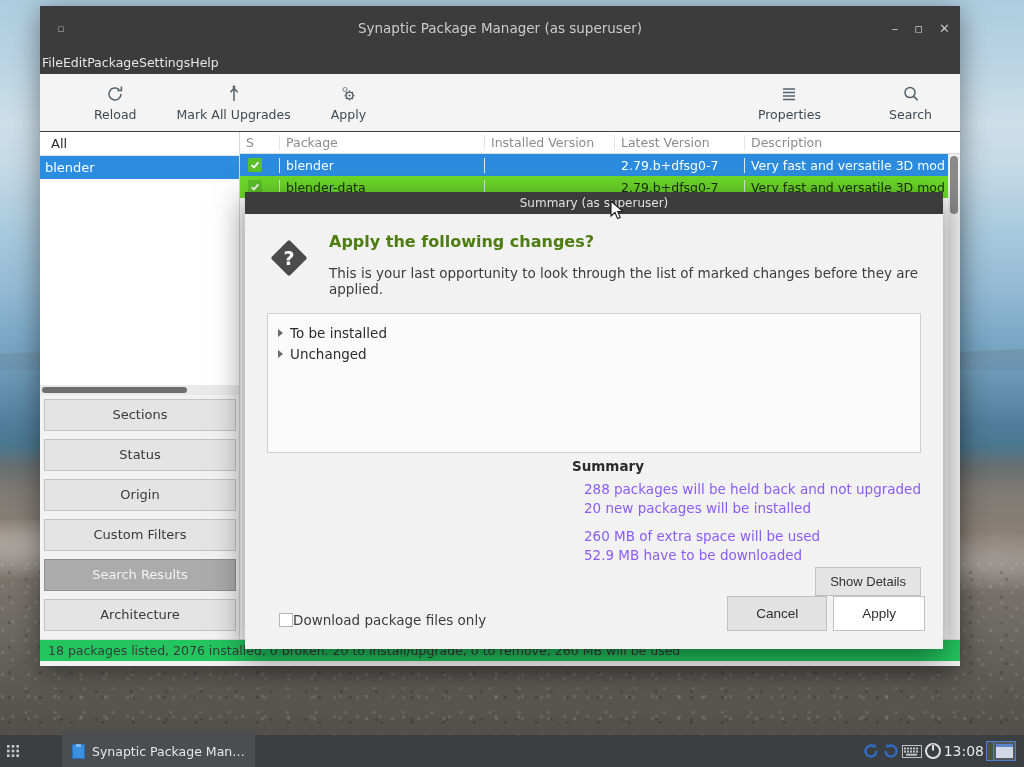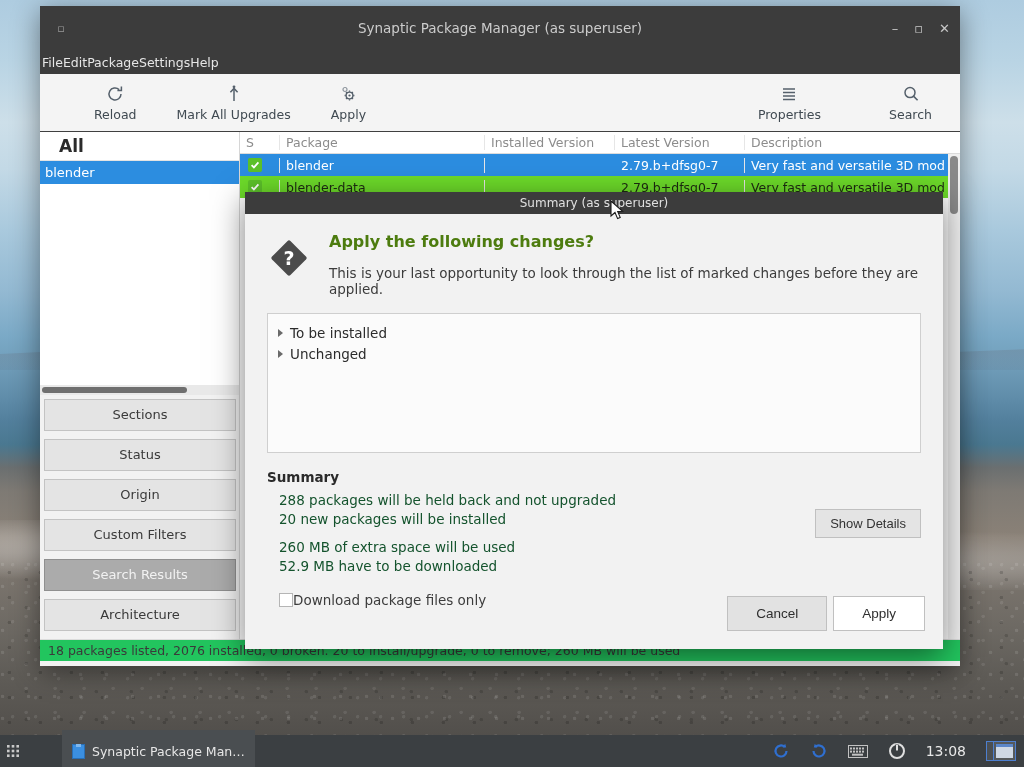--- a/index.html
+++ b/index.html
@@ -100,21 +100,21 @@
   .tbitem .ic { height: 20px; display: flex; align-items: center; justify-content: center; }
   .tbitem svg { display: block; }
   .tb-left-group { display: flex; align-items: center; margin-left: 44px; gap: 20px; }
   .tb-right-group { position: absolute; right: 18px; display: flex; align-items: center; gap: 48px; }
 
   
   .content { display: flex; height: 507px; }
   .leftpane { width: 200px; display: flex; flex-direction: column; background: #f2f2f2; }
   .filterlist { background: #ffffff; height: 255px; border-right: 1px solid #d6d6d6; overflow: hidden; }
   .filterlist .fl-head {
-    font-size: 17px; font-weight: bold; color: #2b2b2b; padding: 4px 5px 4px 19px;
+    font-size: 13px; font-weight: normal; color: #2b2b2b; padding: 4px 5px 4px 11px;
     border-bottom: 1px solid #e3e3e3;
   }
   .filterlist .fl-item {
     font-size: 13px; padding: 4px 5px; color: #222;
   }
   .filterlist .fl-item.sel { background: #2c8de0; color: #ffffff; }
 
   .hscroll { height: 10px; background: #e9e9e9; border-right: 1px solid #d6d6d6; position: relative; }
   .hscroll .thumb { position: absolute; left: 2px; top: 2px; height: 6px; width: 145px; background: #6f6f6f; border-radius: 3px; }
 
@@ -177,24 +177,24 @@
   .dlg-heading { font-size: 16px; font-weight: bold; color: #4d7c0f; margin-bottom: 14px; }
   .dlg-sub { font-size: 13.5px; color: #3c3c3c; }
 
   .tree {
     margin: 16px 0 0 0; height: 140px; background: #fbfbfb;
     border: 1px solid #cfcfcf; padding: 8px 0 0 8px;
   }
   .tree-item { display: flex; align-items: center; gap: 7px; font-size: 13.5px; color: #2b2b2b; height: 21px; }
   .tri { width: 0; height: 0; border-left: 5px solid #6a6a6a; border-top: 4px solid transparent; border-bottom: 4px solid transparent; margin-left: 2px; }
 
-  .sum-row { display: flex; justify-content: space-between; align-items: center; margin-top: 16px; }
+  .sum-row { display: flex; justify-content: space-between; align-items: flex-end; margin-top: 5px; flex-direction: column; }
   .sum-title { font-size: 13.5px; font-weight: bold; color: #2b2b2b; }
   .sum-lines { margin-top: 6px; margin-left: 12px; }
-  .sum-lines .ln { font-size: 13.5px; color: #14532d; line-height: 19px; }
+  .sum-lines .ln { font-size: 13.5px; color: #8b5cf6; line-height: 19px; }
   .sum-lines .gap { height: 9px; }
   .details-btn {
     background: #e4e4e4; border: 1px solid #c0c0c0; font-size: 13px; color: #333;
     padding: 6px 14px; margin-top: 2px;
   }
   .cbrow { display: flex; align-items: center; margin-top: 16px; margin-left: 12px; }
   .cbbox { width: 14px; height: 14px; background: #ffffff; border: 1px solid #b5b5b5; }
   .cblabel { font-size: 13.5px; color: #3c3c3c; }
 
   .dlg-actions { position: absolute; right: 18px; bottom: 18px; display: flex; gap: 6px; }
@@ -210,21 +210,21 @@
     position: absolute; left: 0; right: 0; bottom: 0; height: 32px;
     background: #3b3f42; display: flex; align-items: center;
   }
   .tb-grid { width: 26px; display: flex; align-items: center; justify-content: center; }
   .task-btn {
     display: flex; align-items: center; gap: 7px; height: 43px;
     background: #4a4e51; padding: 0 10px; margin-left: 36px; color: #e6e6e6; font-size: 12.5px;
   }
   .task-ico { width: 13px; height: 15px; background: #3b8fe0; border: 1px solid #2a6fb5; position: relative; }
   .task-ico::after { content: ""; position: absolute; left: 3px; top: -1px; width: 5px; height: 3px; background: #7fb8ee; }
-  .tray { margin-left: auto; display: flex; align-items: center; gap: 20px; padding-right: 8px; }
+  .tray { margin-left: auto; display: flex; align-items: center; gap: 2px; padding-right: 8px; }
   .tray .ti { display: flex; align-items: center; justify-content: center; }
   .clock { color: #e8e8e8; font-size: 14px; }
   .wsw { width: 30px; height: 20px; border: 1px solid #4d7fd0; background: #55595c; display: flex; }
   .wsw .w1 { width: 7px; border-right: 1px solid #4d7fd0; background: #4b4f52; }
   .wsw .w2 { flex: 1; background: #cfd8e4; margin: 2px; border-top: 3px solid #5b86c9; }
 </style>
 </head>
 <body>
 
 <div id="desktop">

